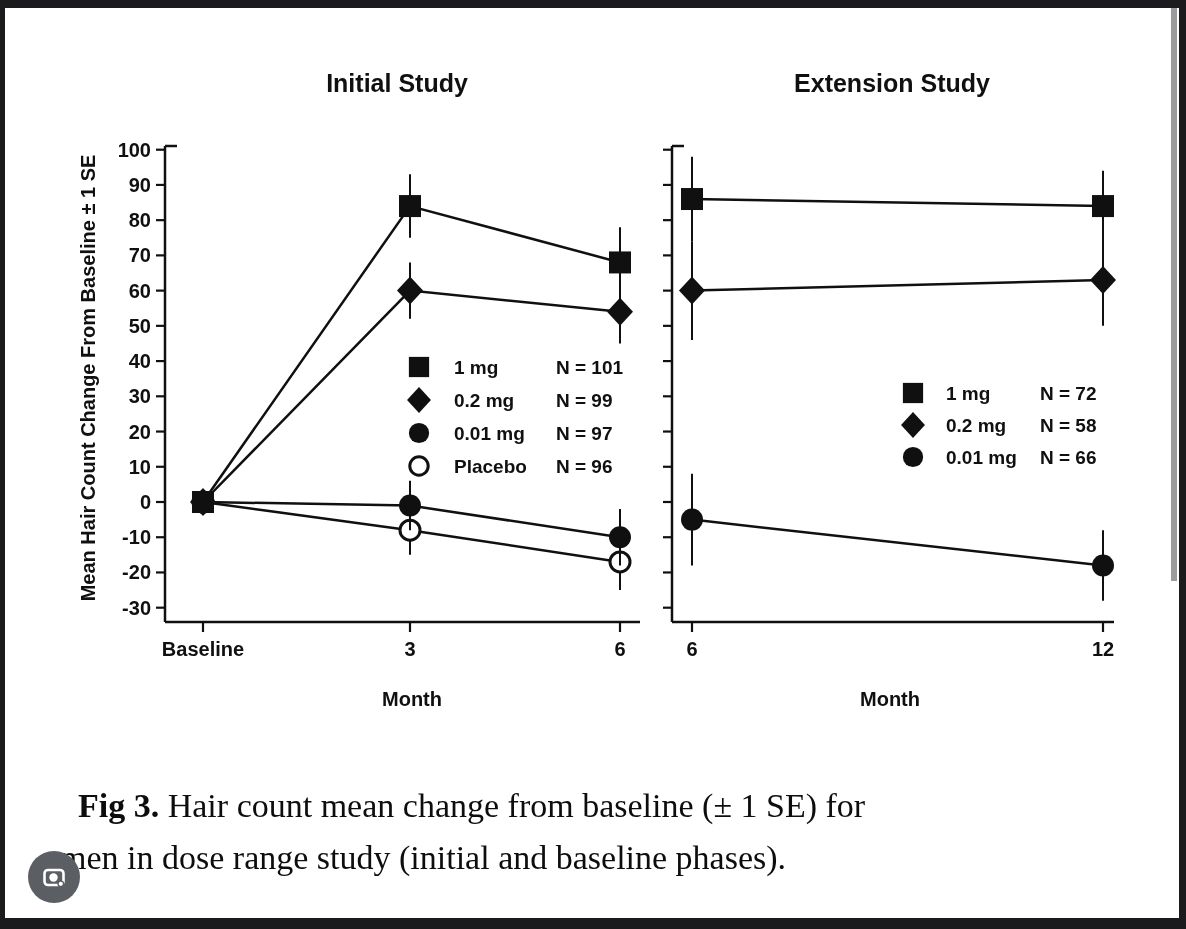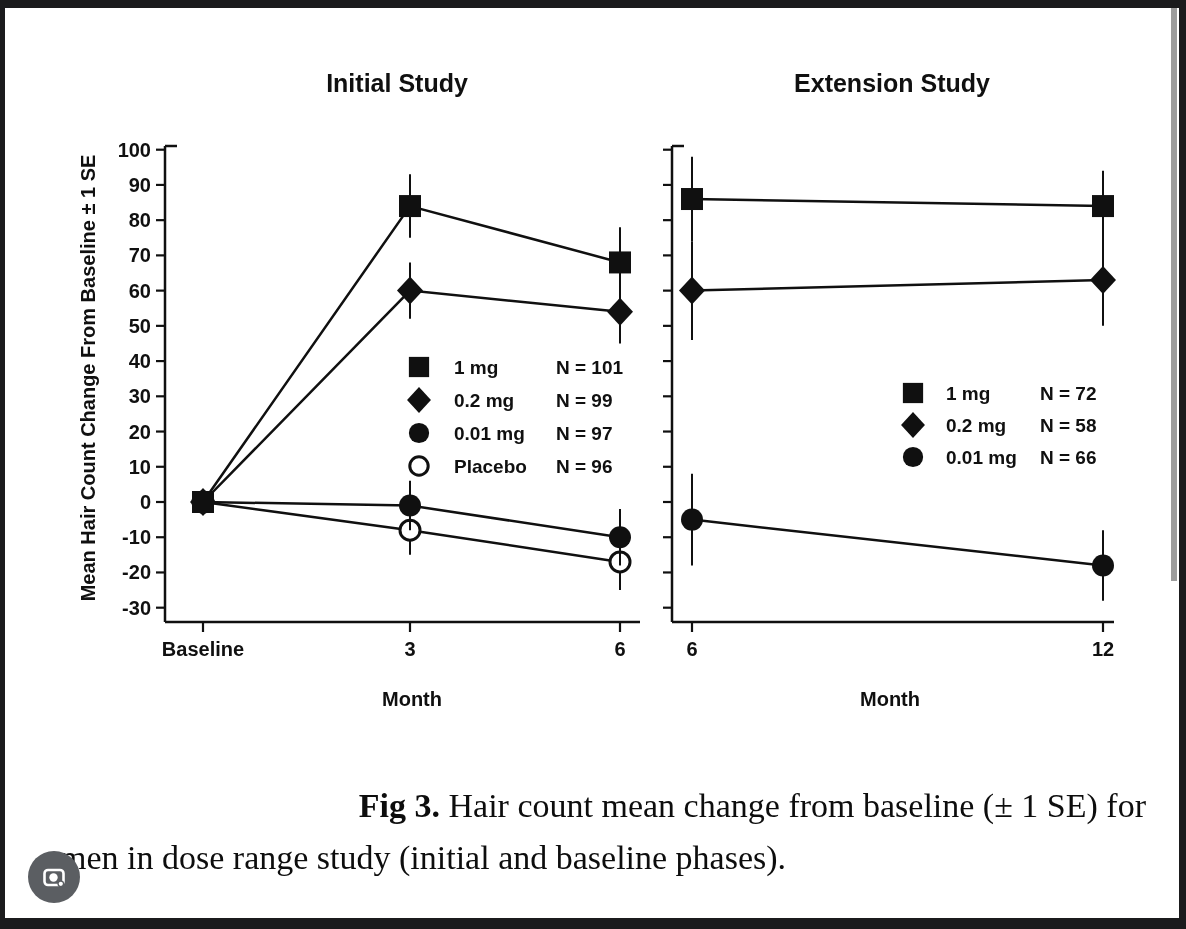--- a/index.html
+++ b/index.html
@@ -10,21 +10,21 @@
   .frame{position:absolute;background:#1b1b1d;}
   .frame.top{left:0;top:0;width:1186px;height:8px;}
   .frame.left{left:0;top:0;width:5px;height:929px;}
   .frame.right{left:1179px;top:0;width:7px;height:929px;}
   .frame.bottom{left:0;top:918px;width:1186px;height:11px;}
   .scroll-thumb{position:absolute;left:1171px;top:5px;width:6px;height:576px;background:#9c9c9c;}
   .caption{
     position:absolute;left:60px;top:780px;width:1086px;
     font-family:"Liberation Serif",serif;font-size:34px;line-height:52px;color:#0d0d0d;
   }
-  .caption .l1{padding-left:18px;text-align:right;}
+  .caption .l1{padding-left:18px;}
   .caption b{font-weight:bold;}
   .lens-badge{
     position:absolute;left:28px;top:851px;width:52px;height:52px;border-radius:50%;
     background:#5b5e62;display:flex;align-items:center;justify-content:center;cursor:pointer;
   }
   svg text{fill:#101010;}
 </style>
 </head>
 <body>
 

